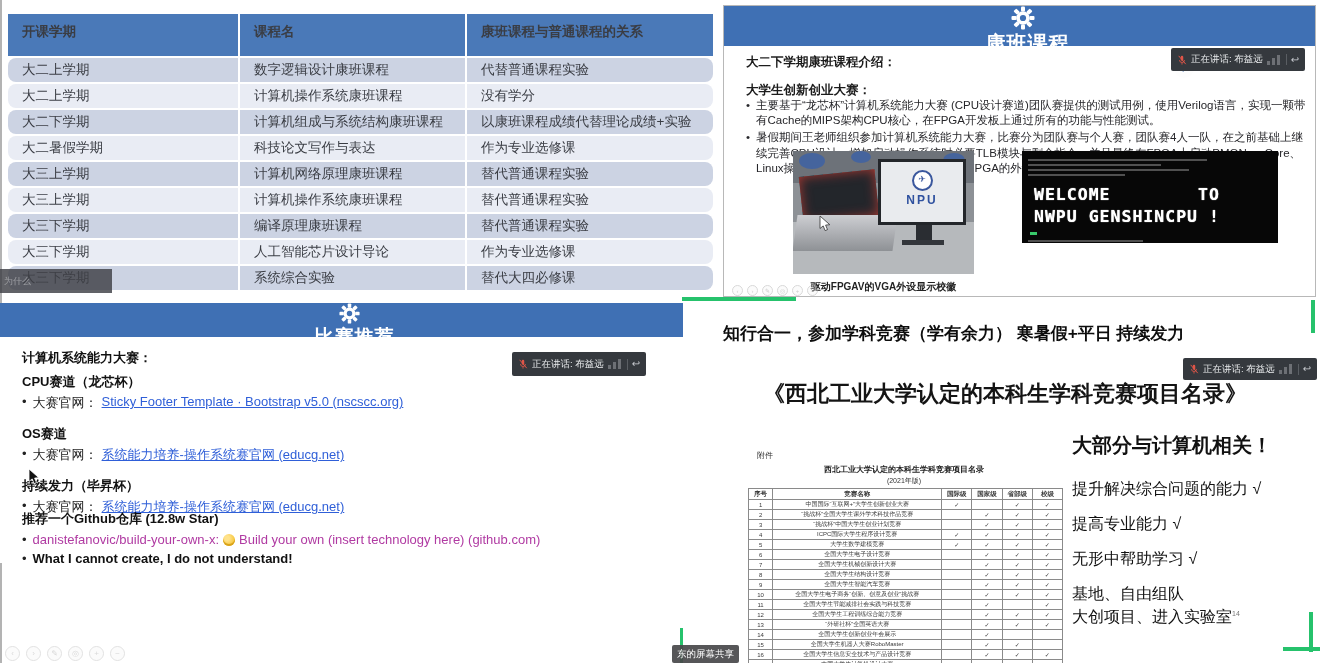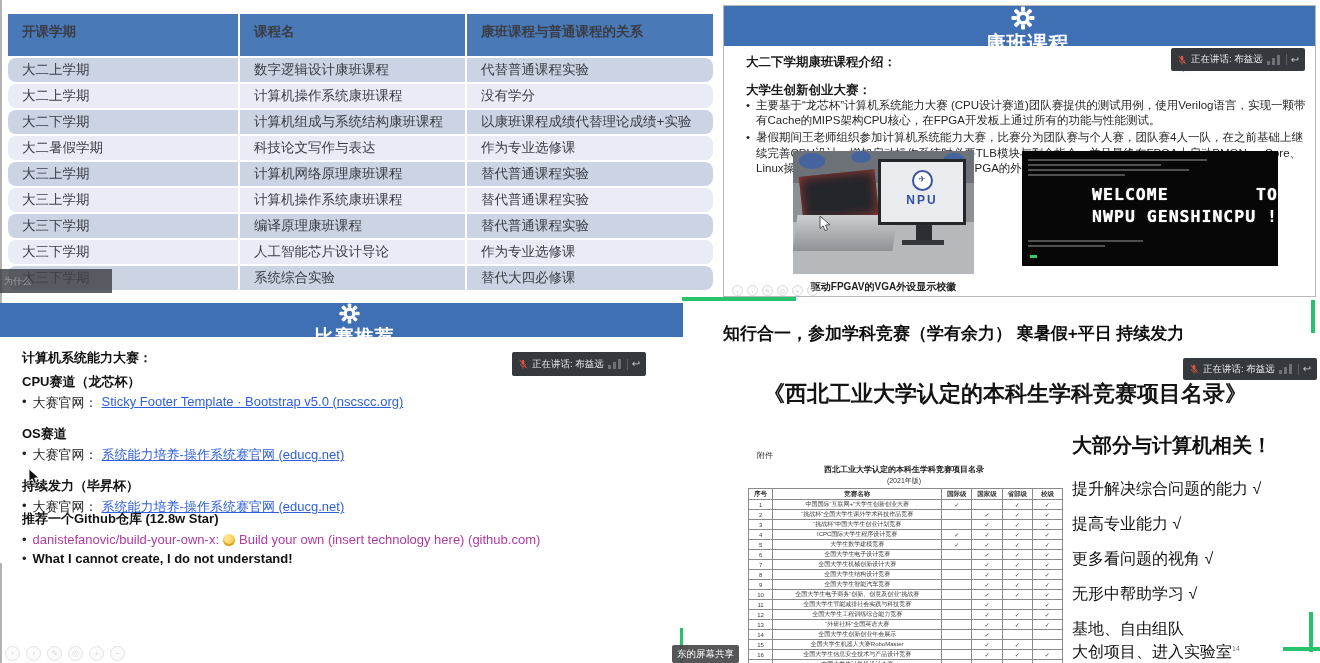--- a/index.html
+++ b/index.html
@@ -68,21 +68,21 @@
      border:3px solid #23262b;box-sizing:border-box;text-align:center;}
   .roundel{width:17px;height:17px;border-radius:50%;border:2px solid #3757a5;background:#fff;
      margin:8px auto 2px;color:#3757a5;font-size:9px;line-height:15px;}
   .npu-mon{color:#2b51a8;font-weight:bold;font-size:12px;letter-spacing:2px;}
   #mon-stand{position:absolute;right:42px;top:74px;width:16px;height:16px;background:#2a2d33;}
   #mon-base{position:absolute;right:30px;top:89px;width:42px;height:5px;background:#33363c;}
   #case-lid{position:absolute;left:8px;top:22px;width:76px;height:46px;background:#23262c;
      transform:rotate(-6deg);box-shadow:inset 0 0 12px #b5372f;}
   #case-base{position:absolute;left:2px;top:64px;width:100px;height:36px;
      background:linear-gradient(#cdced2,#8e9196);transform:skewX(-8deg);}
-  #photo-right{left:298px;top:145px;width:256px;height:115px;background:#070707;overflow:hidden;filter:blur(.3px);text-align:right;}
+  #photo-right{left:298px;top:145px;width:256px;height:92px;background:#070707;overflow:hidden;filter:blur(.3px);}
   .tline{height:2px;background:#9a9a9a;opacity:.5;margin:3px 0 0 6px;}
   .term-big{color:#fff;font-family:"DejaVu Sans Mono","Liberation Mono",monospace;font-weight:bold;
      font-size:16.5px;letter-spacing:1px;white-space:pre;margin-left:12px;line-height:1.35;
      text-shadow:0 0 1px #fff;}
   .term-green{position:absolute;left:8px;bottom:8px;width:7px;height:3px;background:#38c96a;}
 
   
   #slide-compete{left:0;top:303px;width:690px;height:260px;background:#fff;}
   #slide-compete .slide-bar{width:683px;height:34px;padding:0 10px 0 26px;box-sizing:border-box;}
   #slide-compete .slide-title{font-size:19px;margin-left:10px;}
@@ -578,21 +578,20 @@
           </tr>
         </tbody>
     </table>
   </div>
 
   <div class="abs" id="right-col">
     <div id="rc-title">大部分与计算机相关！</div>
     <div>
         <div class="benefit">提升解决综合问题的能力 √</div>
         <div class="benefit">提高专业能力 √</div>
-        <div class="benefit">更多看问题的视角 √</div>
         <div class="benefit">无形中帮助学习 √</div>
       </div>
     <div class="extra">基地、自由组队</div>
     <div class="extra">
       <span>大创项目、进入实验室</span><sup>14</sup>
     </div>
   </div>
 
   <div class="abs" id="share-tooltip">东的屏幕共享</div>
 

